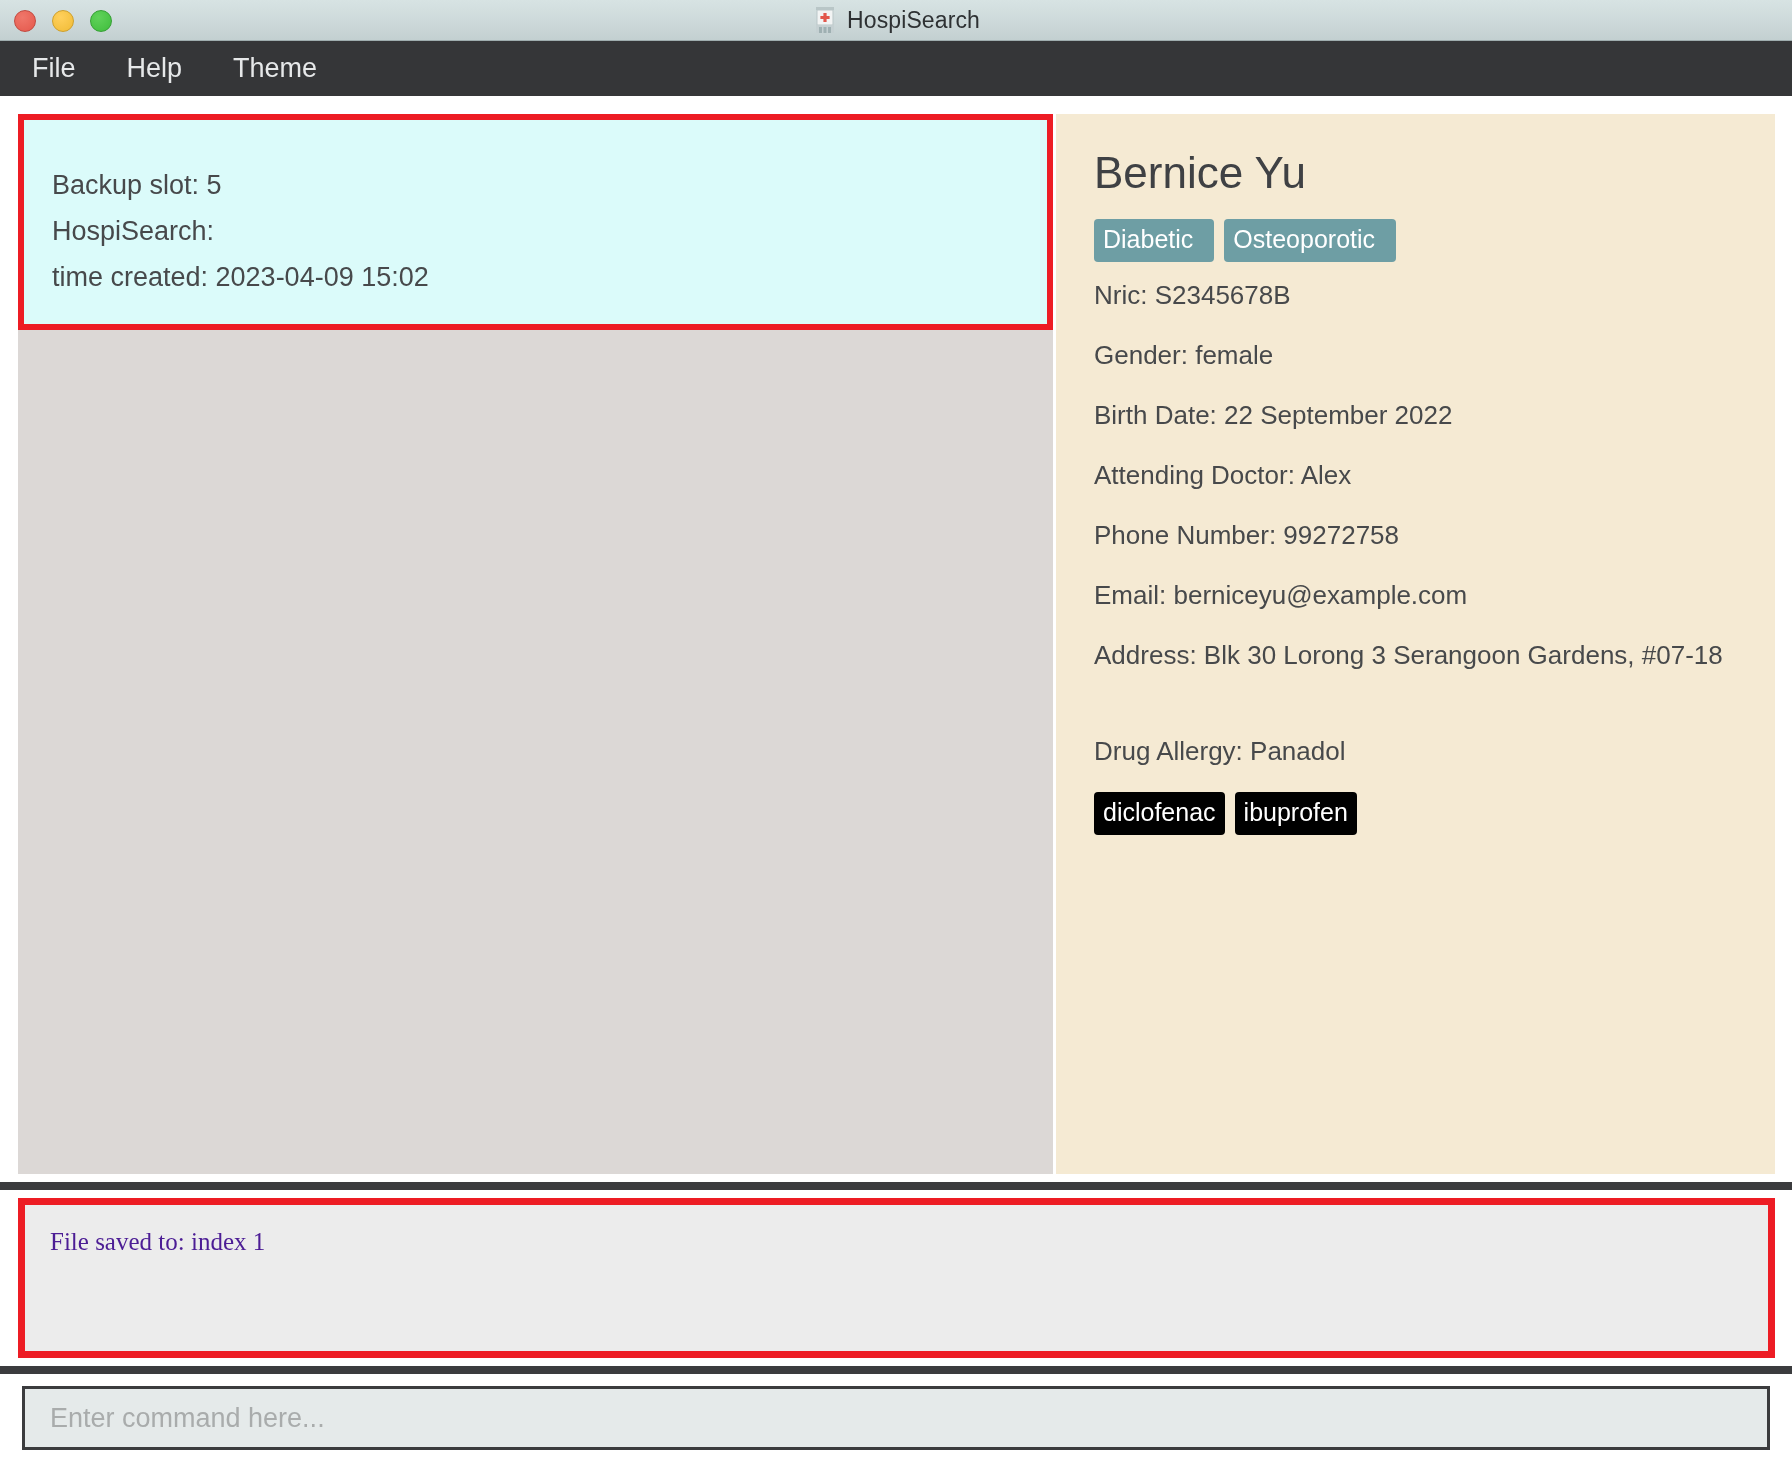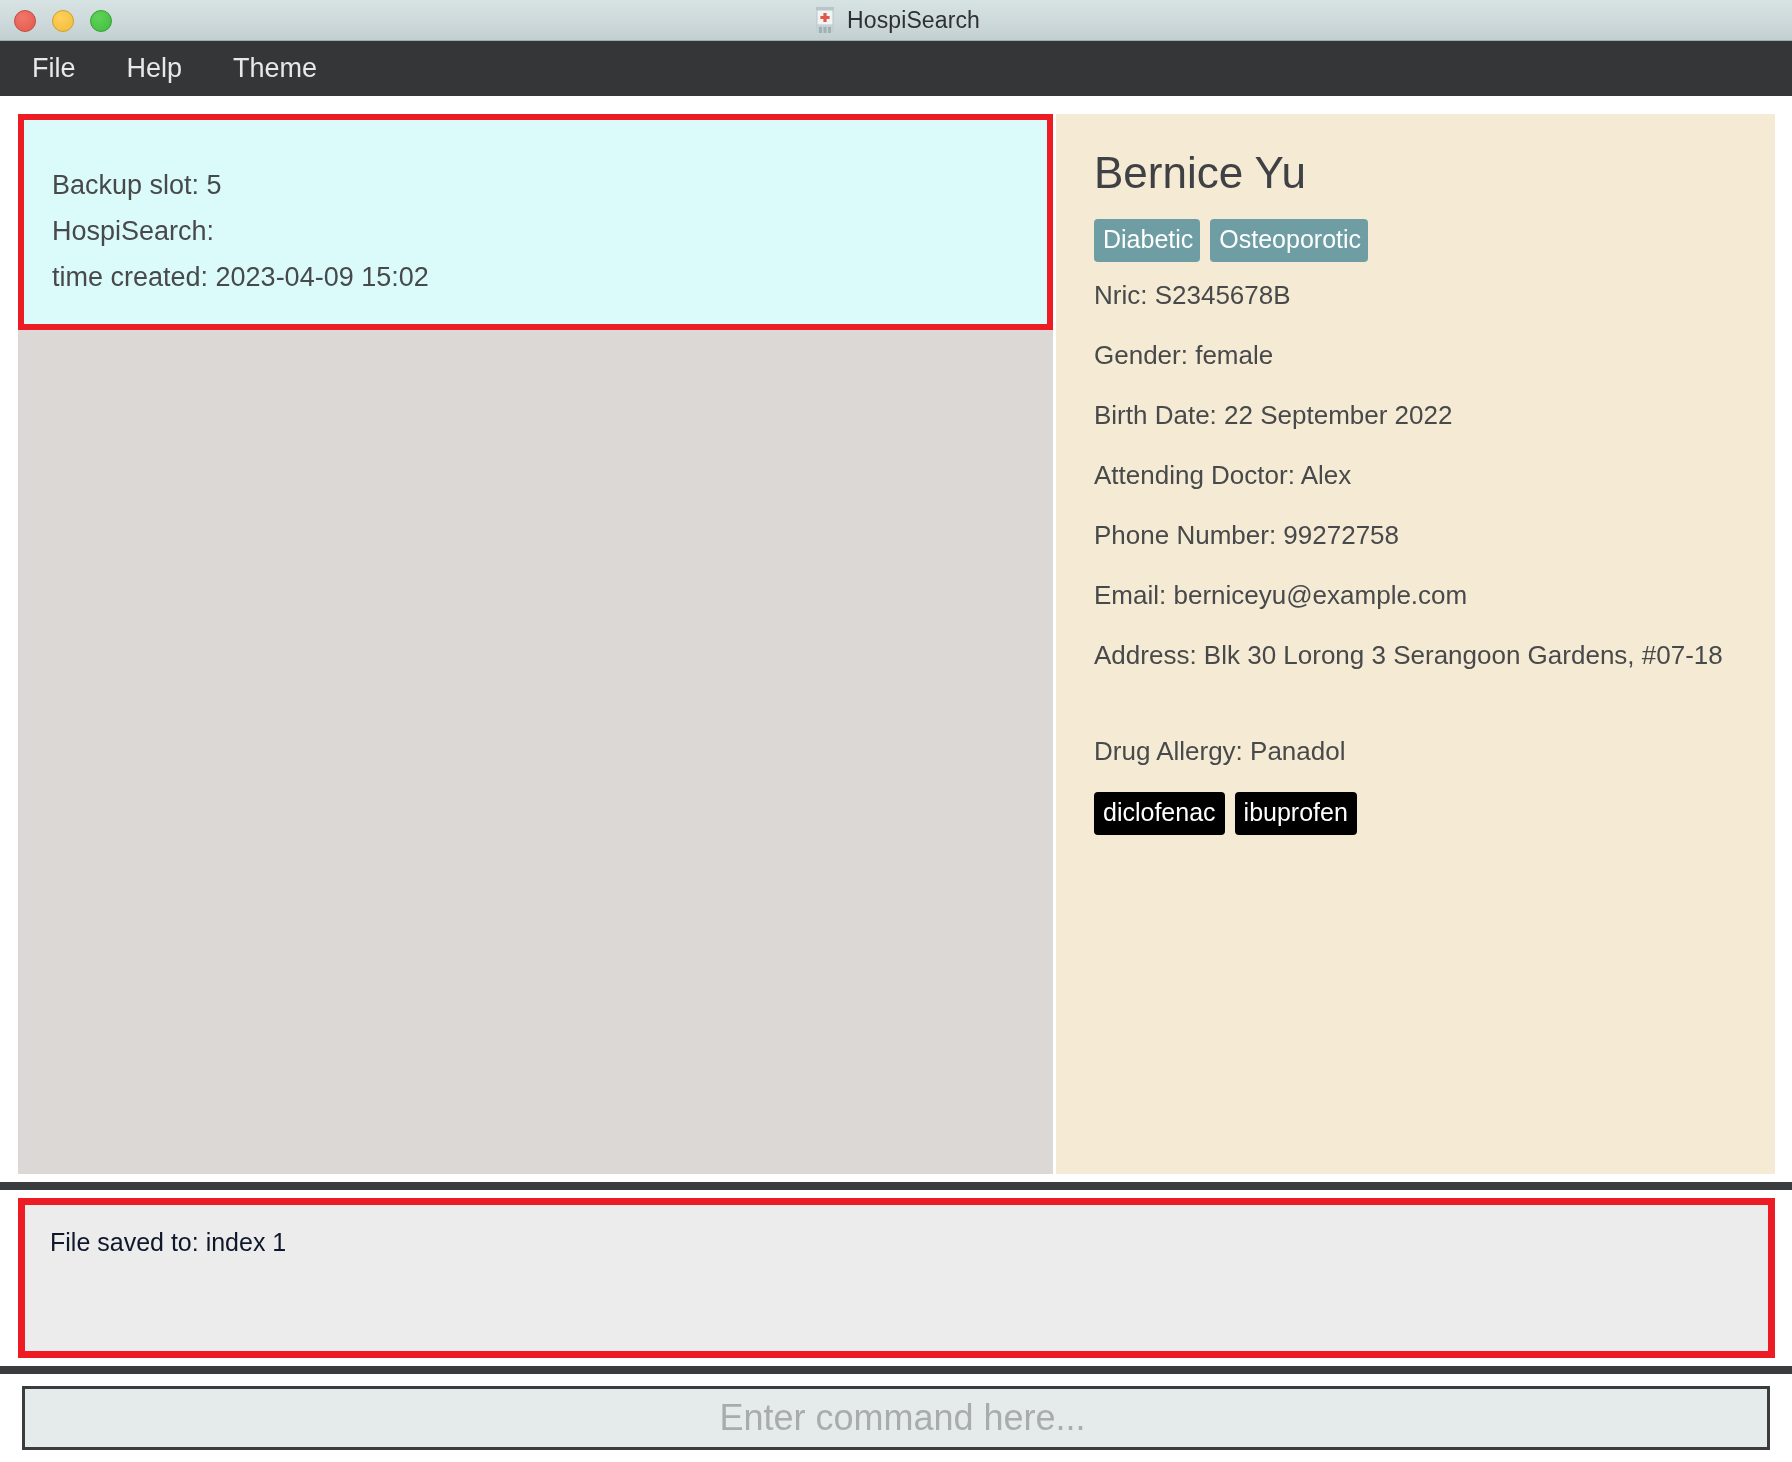--- a/index.html
+++ b/index.html
@@ -130,21 +130,21 @@
   #condition-tags {
     display: flex;
     gap: 10px;
     margin-bottom: 16px;
   }
   .cond-tag {
     background: #6e9ea4;
     color: #ffffff;
     font-size: 25px;
     line-height: 1;
-    padding: 8px 7px 10px 9px;
+    padding: 8px 21px 10px 9px;
     border-radius: 4px;
     white-space: nowrap;
   }
   .field {
     font-size: 26px;
     color: #47494b;
     line-height: 34px;
     margin-bottom: 26px;
   }
   #address-field { margin-bottom: 0; }
@@ -191,44 +191,44 @@
     position: absolute;
     left: 18px; top: 8px;
     width: 1757px;
     height: 160px;
     background: #ececec;
     border: 7px solid #ed1c24;
     padding: 22px 0 0 25px;
   }
   #result-text {
     font-size: 25px;
-    color: #0f172a;
+    color: #4c1d95;
     line-height: 1.2;
+    font-family: Liberation Serif, serif;
   }
 
   
   #command-wrap {
     position: absolute;
     left: 0; top: 1374px;
     width: 1792px; height: 88px;
     background: #ffffff;
   }
   #command-input {
     position: absolute;
     left: 22px; top: 12px;
     width: 1748px;
     height: 64px;
     background: #e5eaea;
     border: 3px solid #3b3c3e;
     font-family: "Liberation Sans", sans-serif;
-    font-size: 36px;
+    font-size: 27px;
     color: #46484a;
     padding: 0 12px 0 25px;
     outline: none;
-    text-align: center;
   }
   #command-input::placeholder {
     color: #a9acac;
     opacity: 1;
   }
 </style>
 </head>
 <body>
 
 <div id="titlebar">

